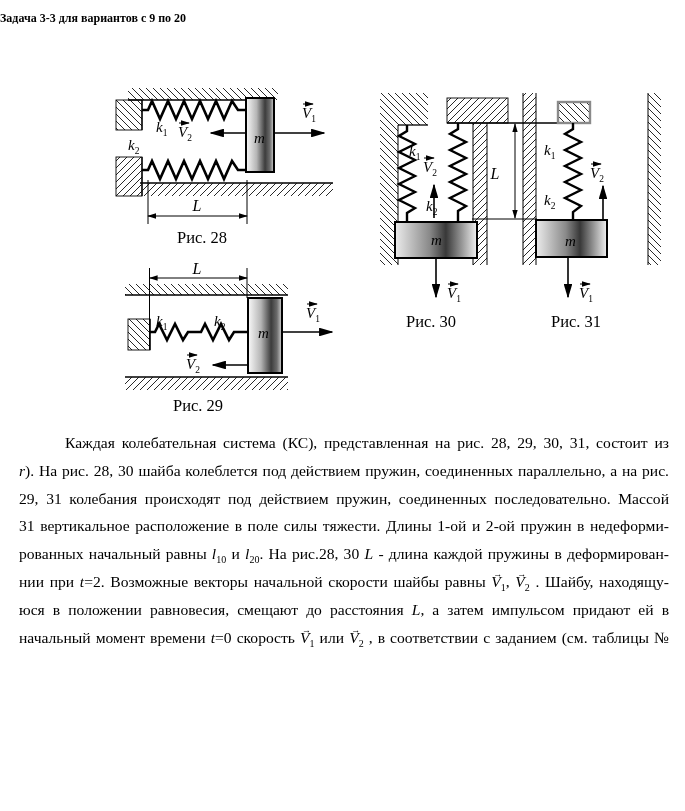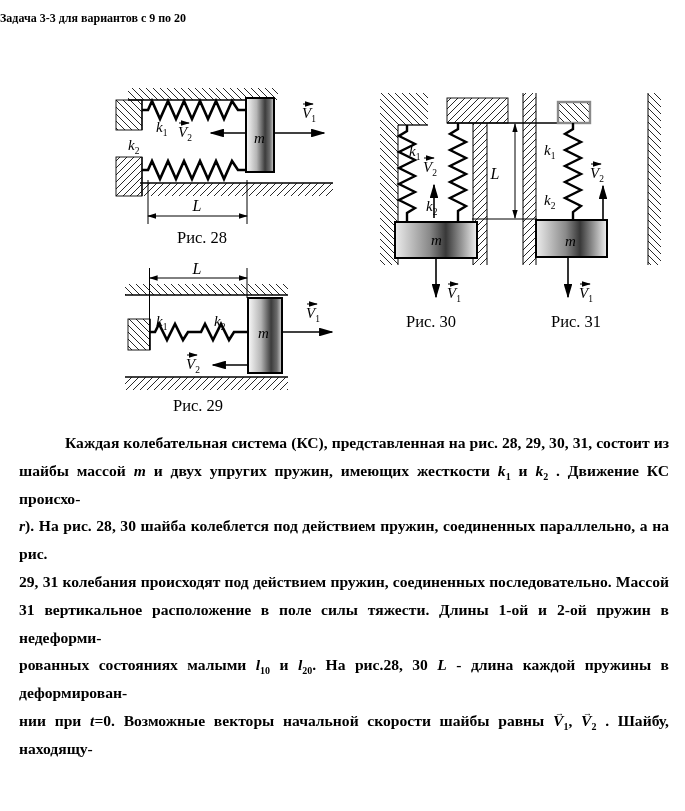--- a/index.html
+++ b/index.html
@@ -3,21 +3,21 @@
 <meta charset="utf-8">
 <style>
   html,body{margin:0;padding:0;background:#888;}
   .page{position:relative;width:685px;height:811px;background:#ffffff;
         font-family:"Liberation Serif",serif;color:#000;overflow:hidden;}
   .title{position:absolute;top:11px;left:0;width:100%;text-align:left;
          font-weight:bold;font-size:12px;}
   .fig{position:absolute;}
   .ptext{position:absolute;left:19px;top:429px;width:650px;
          font-size:15.6px;line-height:27.8px;}
-  .tline{text-align:justify;text-align-last:justify;font-weight:bold;}
+  .tline{text-align:justify;text-align-last:justify;}
   .tline.last{text-align-last:left;}
   .tline.first{text-indent:46px;}
   .ptext sub{font-size:10px;line-height:0;}
   .it{font-style:italic;}
   .vec{position:relative;display:inline-block;font-style:italic;}
   .vec::after{content:"\2192";position:absolute;font-style:normal;
               font-size:9px;left:2px;top:-7px;}
   
   .lb{font-family:"Liberation Serif",serif;font-style:italic;font-size:15px;}
   .sb{font-size:9.5px;font-style:normal;}
@@ -188,21 +188,22 @@
 
     <line class="vel" x1="195" y1="172" x2="195" y2="212" marker-end="url(#va)"></line>
     <text class="lb" x="206" y="213"><tspan>V</tspan><tspan class="sb" dy="3.5">1</tspan></text>
     <line class="vl" x1="207" y1="199" x2="217" y2="199" marker-end="url(#va)"></line>
 
     <text class="cap" x="203" y="242">Рис. 31</text>
   </svg>
 
   <div class="ptext">
       <div class="tline first"><span>Каждая колебательная система (КС), представленная на рис. 28, 29, 30, 31, состоит из</span></div>
-      <div class="tline"><span>шайбы массой </span><span class="it">m</span><span> и двух упругих пружин, имеющих жесткости </span><span class="it">k</span><sub>1</sub><span> и </span><span class="it">k</span><sub>2</sub><span> . Движение КС происхо-</span></div>
       <div class="tline"><span class="it">r</span><span>). На рис. 28, 30 шайба колеблется под действием пружин, соединенных параллельно, а на рис.</span></div>
       <div class="tline"><span>29, 31 колебания происходят под действием пружин, соединенных последовательно. Массой</span></div>
       <div class="tline"><span>31 вертикальное расположение в поле силы тяжести. Длины 1-ой и 2-ой пружин в недеформи-</span></div>
-      <div class="tline"><span>рованных состояниях малыми </span><span class="it">l</span><sub>10</sub><span> и </span><span class="it">l</span><sub>20</sub><span>. На рис.28, 30 </span><span class="it">L</span><span> - длина каждой пружины в деформирован-</span></div>
-      <div class="tline"><span>нии при </span><span class="it">t</span><span>=0. Возможные векторы начальной скорости шайбы равны </span><span class="vec">V</span><sub>1</sub><span>, </span><span class="vec">V</span><sub>2</sub><span> . Шайбу, находящу-</span></div>
+      <div class="tline"><span>рованных начальный равны </span><span class="it">l</span><sub>10</sub><span> и </span><span class="it">l</span><sub>20</sub><span>. На рис.28, 30 </span><span class="it">L</span><span> - длина каждой пружины в деформирован-</span></div>
+      <div class="tline"><span>нии при </span><span class="it">t</span><span>=2. Возможные векторы начальной скорости шайбы равны </span><span class="vec">V</span><sub>1</sub><span>, </span><span class="vec">V</span><sub>2</sub><span> . Шайбу, находящу-</span></div>
+      <div class="tline"><span>юся в положении равновесия, смещают до расстояния </span><span class="it">L</span><span>, а затем импульсом придают ей в</span></div>
+      <div class="tline"><span>начальный момент времени </span><span class="it">t</span><span>=0 скорость </span><span class="vec">V</span><sub>1</sub><span> или </span><span class="vec">V</span><sub>2</sub><span> , в соответствии с заданием (см. таблицы №</span></div>
     </div>
 
 </div>
 
 </body></html>

